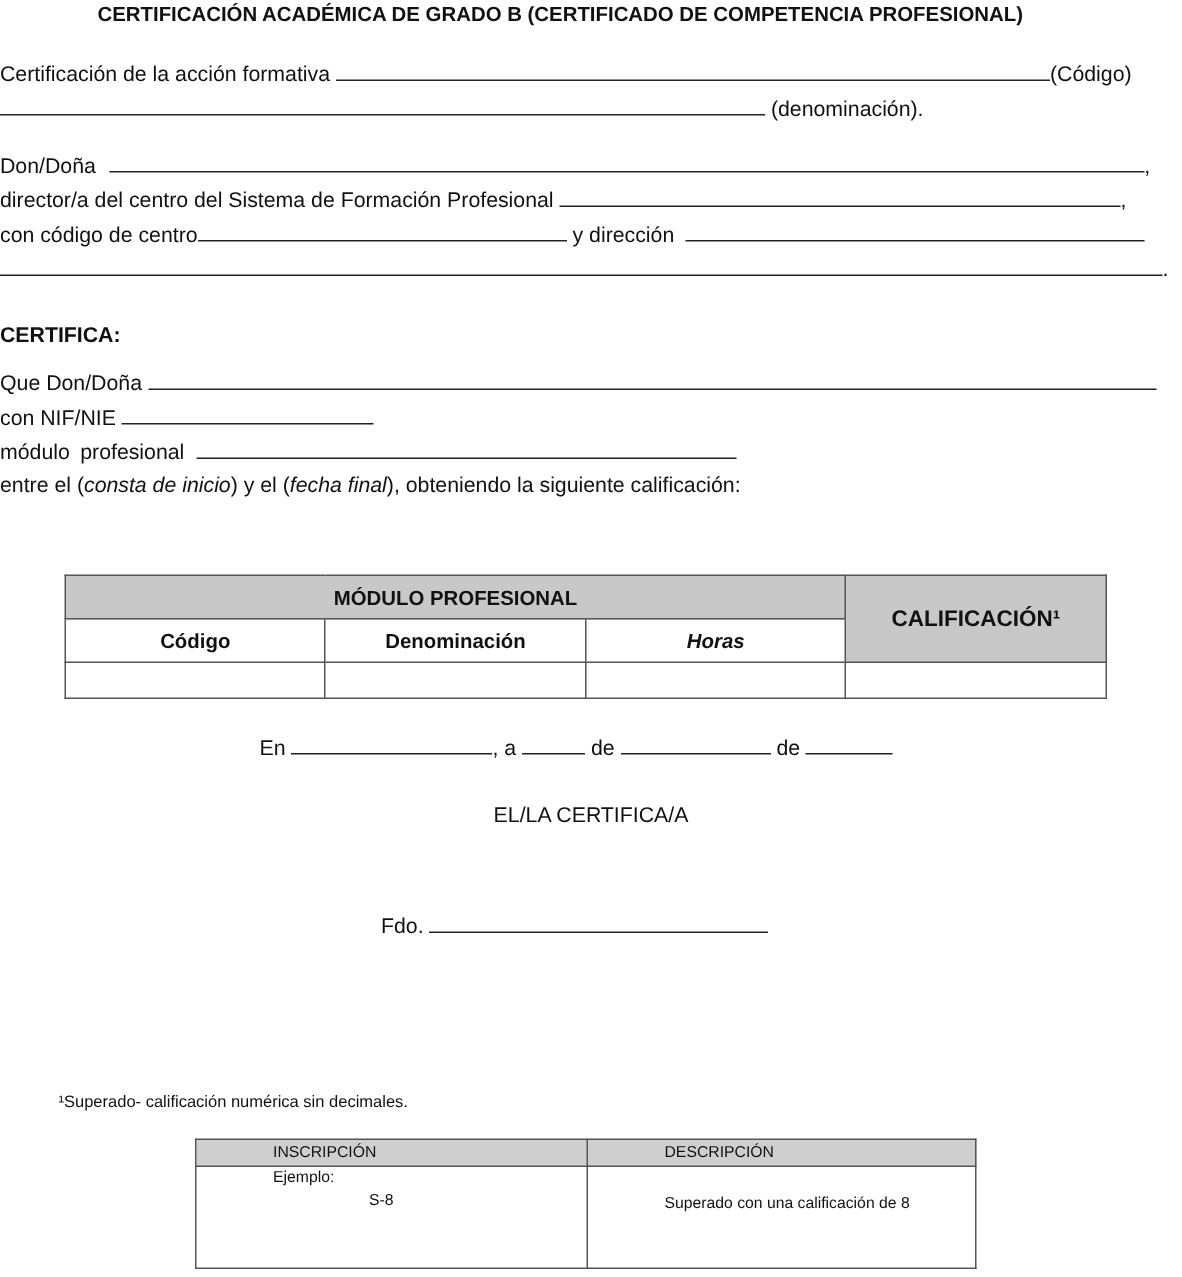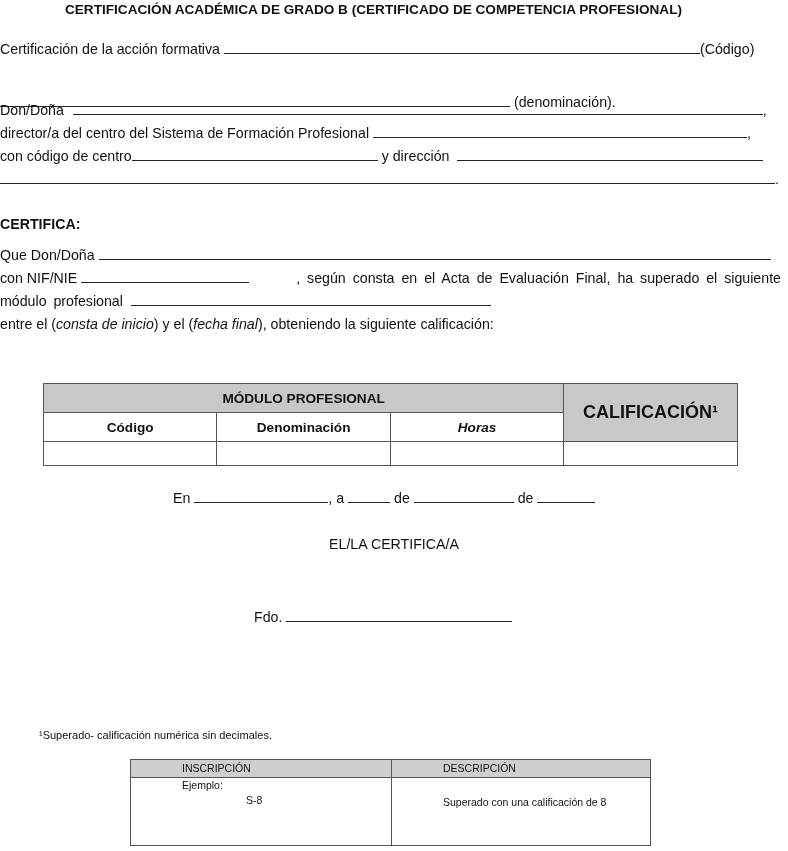--- a/index.html
+++ b/index.html
@@ -14,42 +14,42 @@
   .blank { display: inline-block; border-bottom: 1px solid #222; height: 13px; vertical-align: baseline; }
   .bold { font-weight: bold; }
   .ital { font-style: italic; }
   .justify { left: 0; width: 781px; display: flex; justify-content: space-between; }
   
   table { border-collapse: collapse; position: absolute; }
   .mod { left: 43px; top: 383px; width: 695px; }
   .mod td { border: 1px solid #555; text-align: center; font-weight: bold; font-size: 13.6px; padding: 0; }
   .mod .hdr { background: #c8c8c8; height: 28px; }
   .mod .sub { height: 28px; }
-  .mod .cal { background: #c8c8c8; font-size: 18px; }
+  .mod .cal { background: #c8c8c8; font-size: 15px; }
   .mod .data { height: 23px; }
   
   .leg { left: 130px; top: 759px; width: 521px; font-size: 10.5px; }
   .leg td { border: 1px solid #555; padding: 0; vertical-align: top; }
   .leg .lh { background: #cfcfcf; height: 17px; line-height: 17px; }
   .leg .r1 { height: 16px; line-height: 16px; }
   .leg .r2 { height: 50px; }
   .pad-l { padding-left: 51px !important; }
   .pad-r { padding-left: 51px !important; }
   .foot { font-size: 11px; }
 </style>
 </head>
 <body>
 
 <div class="abs title" style="top:2px;">CERTIFICACIÓN ACADÉMICA DE GRADO B (CERTIFICADO DE COMPETENCIA PROFESIONAL)</div>
 
 <div class="abs line" style="left:0; top:40px;">
   <span>Certificación de la acción formativa</span>
   <span class="blank" style="width:476px;"></span><span>(Código)</span>
 </div>
-<div class="abs line" style="left:0; top:63px;margin-top:30px;">
+<div class="abs line" style="left:0; top:63px;">
   <span class="blank" style="width:510px;"></span>
   <span>(denominación).</span>
 </div>
 
 <div class="abs line" style="left:0; top:101px;">
   <span>Don/Doña</span>
   <span class="blank" style="width:690px; margin-left:5px;"></span><span>,</span>
 </div>
 <div class="abs line" style="left:0; top:124px;">
   <span>director/a del centro del Sistema de Formación Profesional</span>
@@ -64,21 +64,20 @@
   <span class="blank" style="width:775px;"></span><span>.</span>
 </div>
 
 <div class="abs line bold" style="left:0; top:215px;">CERTIFICA:</div>
 <div class="abs line" style="left:0; top:246px;">
   <span>Que Don/Doña</span>
   <span class="blank" style="width:672px;"></span>
 </div>
 <div class="abs line justify" style="top:269px;">
   <span><span>con NIF/NIE</span>&nbsp;<span class="blank" style="width:168px;"></span></span>
-  <span style="word-spacing:3px;">, según consta en el Acta de Evaluación Final, ha superado el siguiente</span>
 </div>
 <div class="abs line justify" style="top:292px;">
   <span><span style="word-spacing:3px;">módulo profesional</span>&nbsp;&nbsp;<span class="blank" style="width:360px;"></span></span>
 </div>
 <div class="abs line" style="left:0; top:315px;">
   <span>entre el (</span><span class="ital">consta de inicio</span><span>) y el (</span><span class="ital">fecha final</span><span>), obteniendo la siguiente calificación:</span>
 </div>
 
 <table class="mod">
   <tbody>

